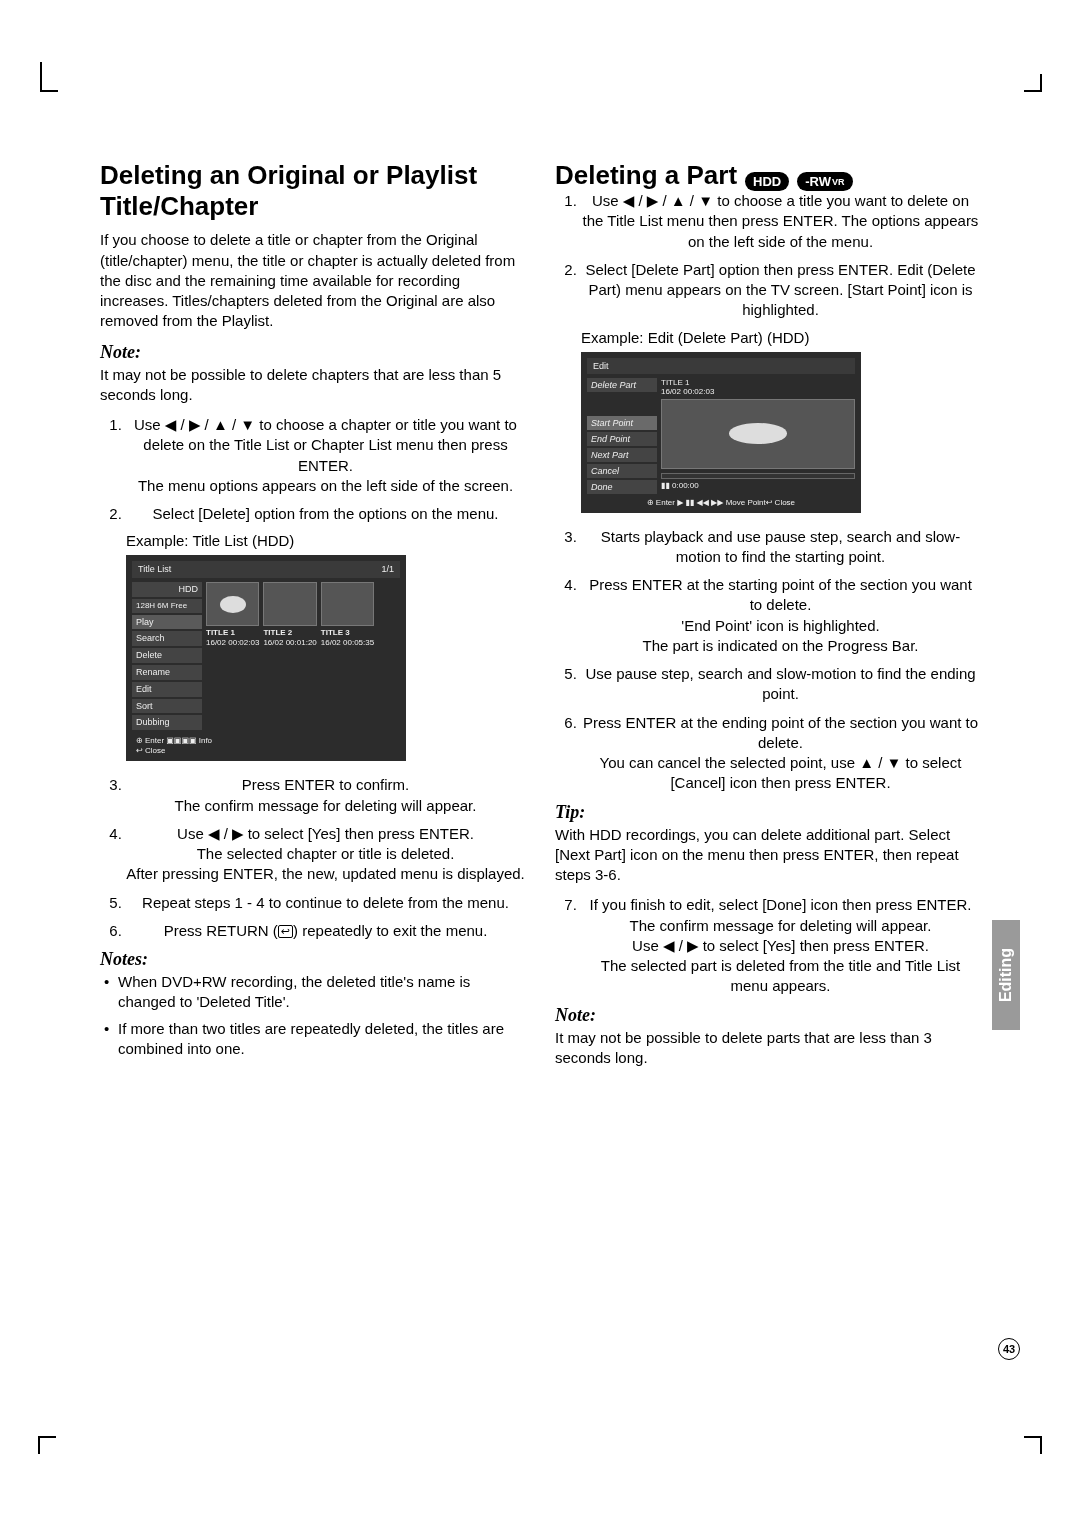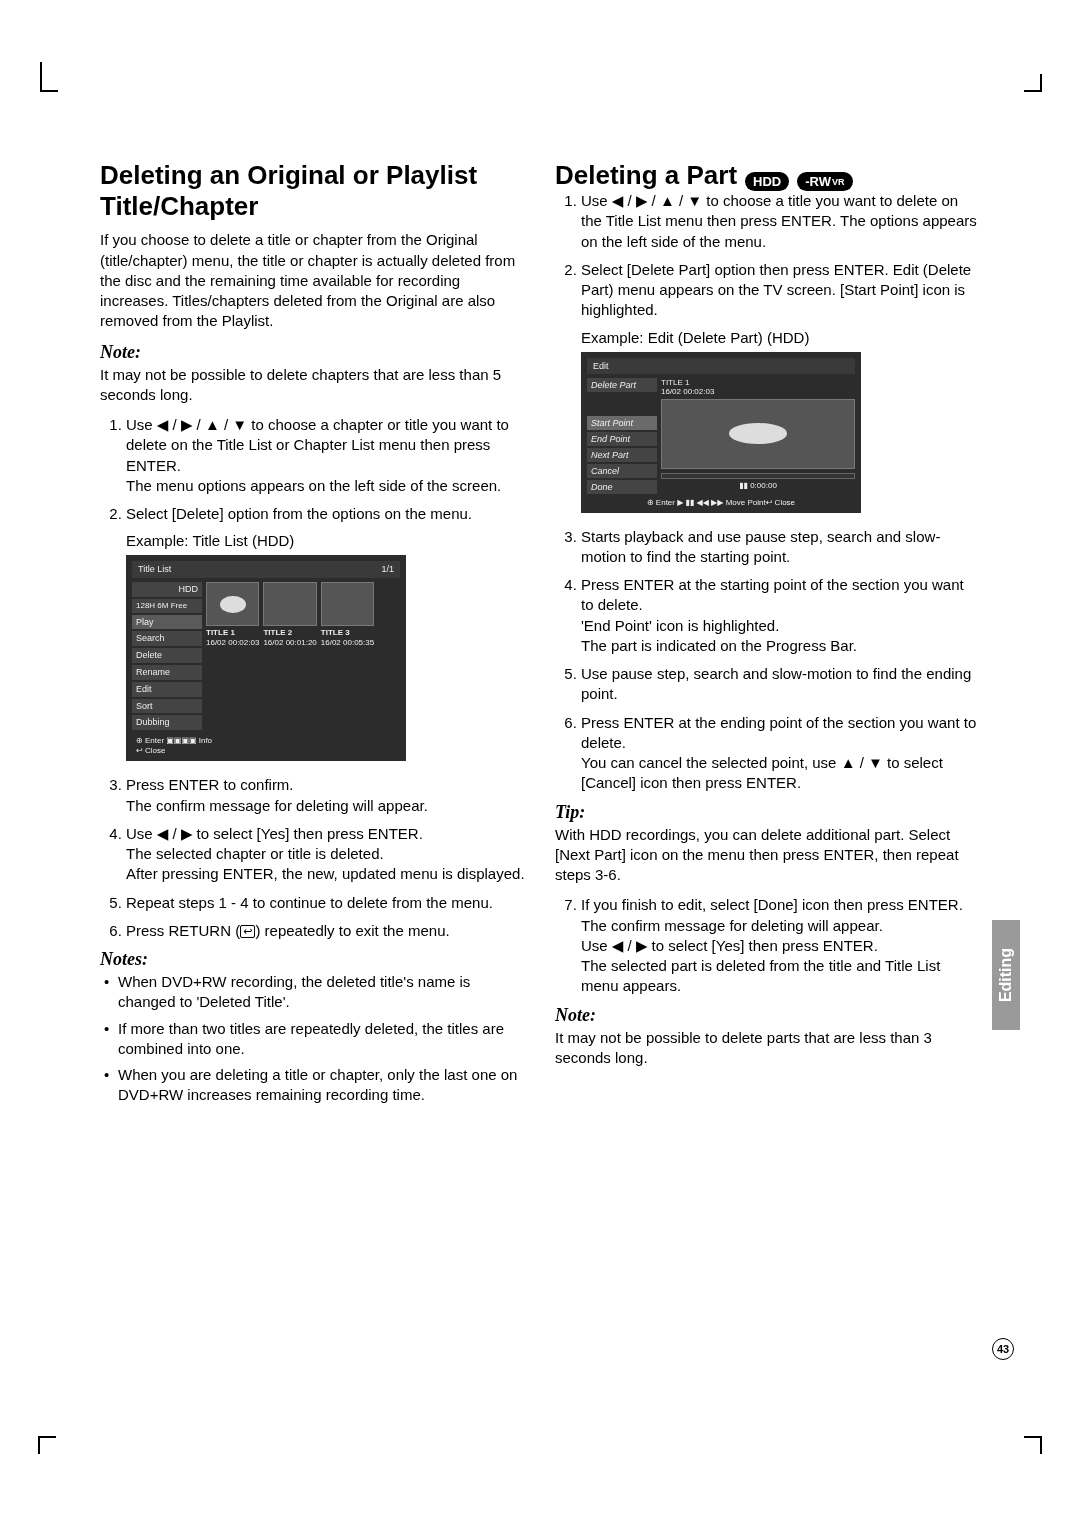--- a/index.html
+++ b/index.html
@@ -45,21 +45,21 @@
   p { margin-bottom: 10px; }
   .note-head {
     font-style: italic;
     font-family: "Times New Roman", serif;
     font-weight: bold;
     font-size: 18px;
     margin-top: 6px;
     margin-bottom: 2px;
   }
   ol { list-style: decimal; padding-left: 26px; margin-bottom: 8px;}
-  ol > li { margin-bottom: 8px; }
+  ol > li { margin-bottom: 8px; text-align: center; }
   ul.bullets { list-style: none; padding-left: 4px; }
   ul.bullets > li { position: relative; padding-left: 14px; margin-bottom:6px;}
   ul.bullets > li::before { content:"•"; position:absolute; left:0; top:0;}
   .example { margin-left: 26px; margin-top:2px; margin-bottom:6px; font-size:15px;}
 
   .screenshot {
     width: 280px;
     margin: 6px 0 14px 26px;
     background: #2c2c2c;
     color: #eee;
@@ -81,21 +81,21 @@
   .ss2 { width:280px; margin:6px 0 14px 26px; background:#2c2c2c; color:#eee; font-size:9px; padding:6px;}
   .ss2-head{ background:#3a3a3a; padding:3px 6px; margin-bottom:4px;}
   .ss2-row{ display:flex; gap:4px;}
   .ss2-side{ width:70px; display:flex; flex-direction:column; gap:2px;}
   .ss2-side .tag{ background:#444; padding:2px 4px;font-style:italic;}
   .ss2-side .tag.sel{ background:#6a6a6a;}
   .ss2-main{ flex:1;}
   .ss2-vid{ height:70px; background:#555; border:1px solid #777; position:relative; margin-bottom:4px;}
   .ss2-vid::after{content:"";position:absolute;left:35%;top:35%;width:30%;height:30%;background:#ddd;border-radius:50%;}
   .ss2-bar{ height:6px; background:#333; border:1px solid #666; margin-bottom:2px;}
-  .ss2-time{ text-align:center; font-size:8px; margin-bottom:2px;}
+  .ss2-time{ text-align:left; font-size:8px; margin-bottom:2px;}
   .ss2-foot{ display:flex; justify-content:center; font-size:8px; padding:0 4px; margin-top:4px;}
 
   .badge {
     display:inline-flex; align-items:center; justify-content:center;
     background:#000; color:#fff; font-weight:bold;
     border-radius:10px; padding:2px 8px; font-size:13px;
   }
   .badge .sub{ font-size:9px; font-weight:bold; margin-left:1px;}
 
   .sidebar {
@@ -107,21 +107,21 @@
     background:#9a9a9a;
     display:flex; align-items:center; justify-content:center;
   }
   .sidebar span{
     transform: rotate(-90deg);
     color:#fff; font-weight:bold; font-size:16px;
     white-space:nowrap;
   }
   .pagenum{
     position:absolute;
-    right:66px; bottom:168px;
+    right:60px; bottom:168px;
     width:22px; height:22px; border:1.5px solid #000; border-radius:50%;
     display:flex; align-items:center; justify-content:center;
     font-size:11px; font-weight:bold;
   }
   .return-ico{
     display:inline-block; border:1px solid #000; border-radius:2px;
     font-size:11px; padding:0 2px; line-height:1; position:relative; top:-1px;
   }
 </style>
 </head>
@@ -204,21 +204,20 @@
       <li>Repeat steps 1 - 4 to continue to delete from the menu.</li>
       <li>
         <span>Press RETURN (</span><span class="return-ico">↩</span><span>) repeatedly to exit the menu.</span>
       </li>
     </ol>
 
     <div class="note-head">Notes:</div>
     <ul class="bullets">
       <li>When DVD+RW recording, the deleted title's name is changed to 'Deleted Title'.</li>
       <li>If more than two titles are repeatedly deleted, the titles are combined into one.</li>
-      <li>When you are deleting a title or chapter, only the last one on DVD+RW increases remaining recording time.</li>
     </ul>
   </div>
 
   <div class="col">
     <div class="h2-row">
       <h2 style="margin-bottom:0">Deleting a Part</h2>
       <span class="badge">HDD</span>
       <span class="badge">
           <span>-RW</span>
           <span class="sub">VR</span>

